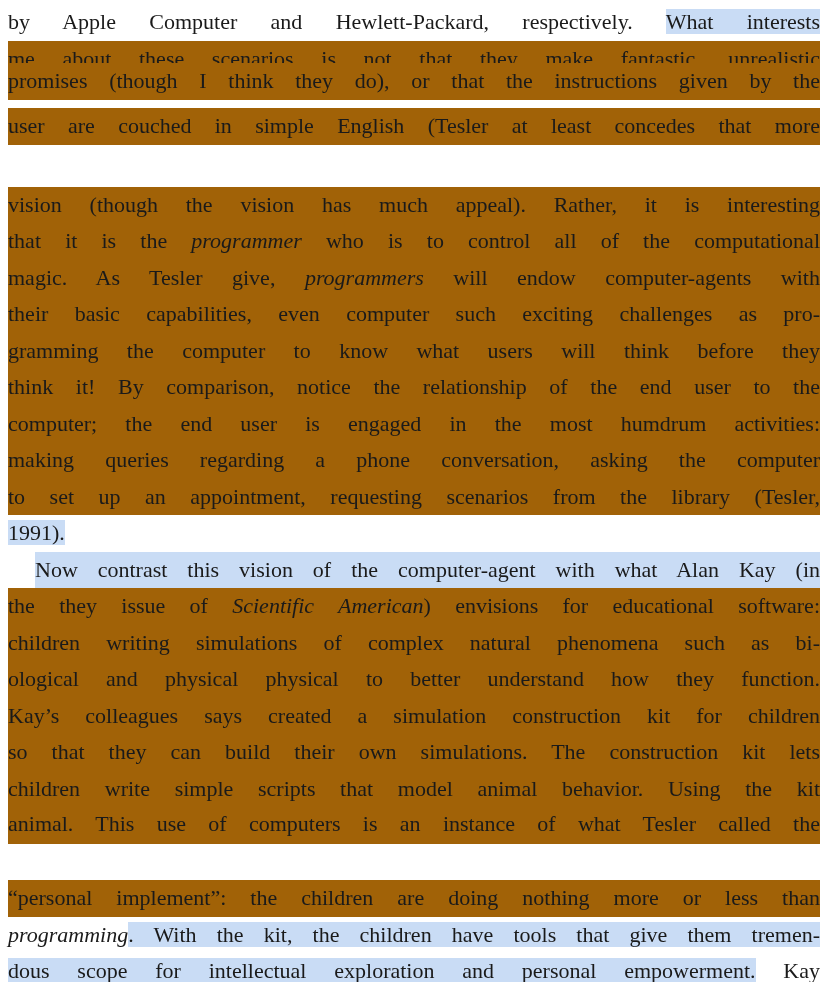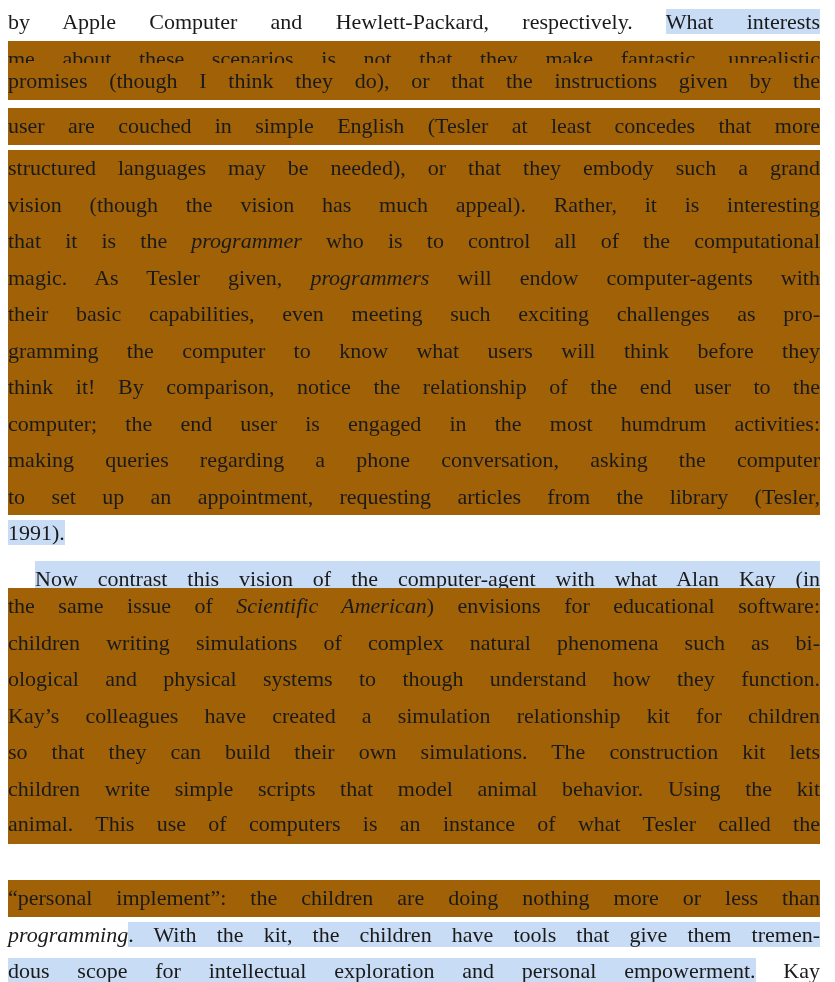--- a/index.html
+++ b/index.html
@@ -8,50 +8,49 @@
     position: absolute; left: 0; top: 0; width: 835px; height: 982px;
     font-family: "Liberation Serif", "DejaVu Serif", serif;
     color: #1a1a1a;
   }
   .line {
     position: absolute; left: 8px; width: 812px; height: 36.5px;
     font-size: 22px; line-height: 36.5px; white-space: nowrap;
     text-align: justify; text-align-last: justify;
   }
   .line.last { text-align-last: left; }
-  .line.indent { padding-left: 27px; width: 785px; margin-top: 9px; }
+  .line.indent { padding-left: 27px; width: 785px; }
   .hl { background: #c9dcf5; }
   .hl-full { background: #a16207; }
   em { font-style: italic; }
 </style>
 </head>
 <body>
 
 <div class="page">
   <div class="line" style="top:4px"><span>by Apple Computer and Hewlett-Packard, respectively. </span><span class="hl">What interests</span></div>
   <div class="line hl-full" style="top:40.5px">me about these scenarios is not that they make fantastic, unrealistic</div>
   <div class="line hl-full" style="top:63px">promises (though I think they do), or that the instructions given by the</div>
   <div class="line hl-full" style="top:108px">user are couched in simple English (Tesler at least concedes that more</div>
-  <div class="line hl-full" style="top:150px">structured languages may be needed), or that they embody such a grand</div>
   <div class="line hl-full" style="top:186.5px">vision (though the vision has much appeal). Rather, it is interesting</div>
   <div class="line hl-full" style="top:223px"><span>that it is the </span><em>programmer</em><span> who is to control all of the computational</span></div>
-  <div class="line hl-full" style="top:259.5px"><span>magic. As Tesler given, </span><em>programmers</em><span> will endow computer-agents with</span></div>
-  <div class="line hl-full" style="top:296px">their basic capabilities, even meeting such exciting challenges as pro-</div>
+  <div class="line hl-full" style="top:259.5px"><span>magic. As Tesler give, </span><em>programmers</em><span> will endow computer-agents with</span></div>
+  <div class="line hl-full" style="top:296px">their basic capabilities, even computer such exciting challenges as pro-</div>
   <div class="line hl-full" style="top:332.5px">gramming the computer to know what users will think before they</div>
   <div class="line hl-full" style="top:369px">think it! By comparison, notice the relationship of the end user to the</div>
   <div class="line hl-full" style="top:405.5px">computer; the end user is engaged in the most humdrum activities:</div>
   <div class="line hl-full" style="top:442px">making queries regarding a phone conversation, asking the computer</div>
-  <div class="line hl-full" style="top:478.5px">to set up an appointment, requesting articles from the library (Tesler,</div>
+  <div class="line hl-full" style="top:478.5px">to set up an appointment, requesting scenarios from the library (Tesler,</div>
   <div class="line last" style="top:515px"><span class="hl">1991).</span></div>
 
   <div class="line indent" style="top:551.5px"><span class="hl" style="display:inline-block;width:100%;text-align:justify;text-align-last:justify">Now contrast this vision of the computer-agent with what Alan Kay (in</span></div>
-  <div class="line hl-full" style="top:588px"><span>the same issue of </span><em>Scientific American</em><span>) envisions for educational software:</span></div>
+  <div class="line hl-full" style="top:588px"><span>the they issue of </span><em>Scientific American</em><span>) envisions for educational software:</span></div>
   <div class="line hl-full" style="top:624.5px">children writing simulations of complex natural phenomena such as bi-</div>
-  <div class="line hl-full" style="top:661px">ological and physical systems to though understand how they function.</div>
-  <div class="line hl-full" style="top:697.5px">Kay’s colleagues have created a simulation relationship kit for children</div>
+  <div class="line hl-full" style="top:661px">ological and physical physical to better understand how they function.</div>
+  <div class="line hl-full" style="top:697.5px">Kay’s colleagues says created a simulation construction kit for children</div>
   <div class="line hl-full" style="top:734px">so that they can build their own simulations. The construction kit lets</div>
   <div class="line hl-full" style="top:770.5px">children write simple scripts that model animal behavior. Using the kit</div>
   <div class="line hl-full" style="top:807px">they can change parameters to see how changing conditions affect the</div>
   <div class="line hl-full" style="top:806px">animal. This use of computers is an instance of what Tesler called the</div>
   <div class="line" style="top:916.5px"><em>programming</em><span class="hl">. With the kit, the children have tools that give them tremen-</span></div>
   <div class="line hl-full" style="top:880px">“personal implement”: the children are doing nothing more or less than</div>
   <div class="line" style="top:953px"><span class="hl">dous scope for intellectual exploration and personal empowerment.</span><span> Kay</span></div>
 </div>
 
 </body></html>

